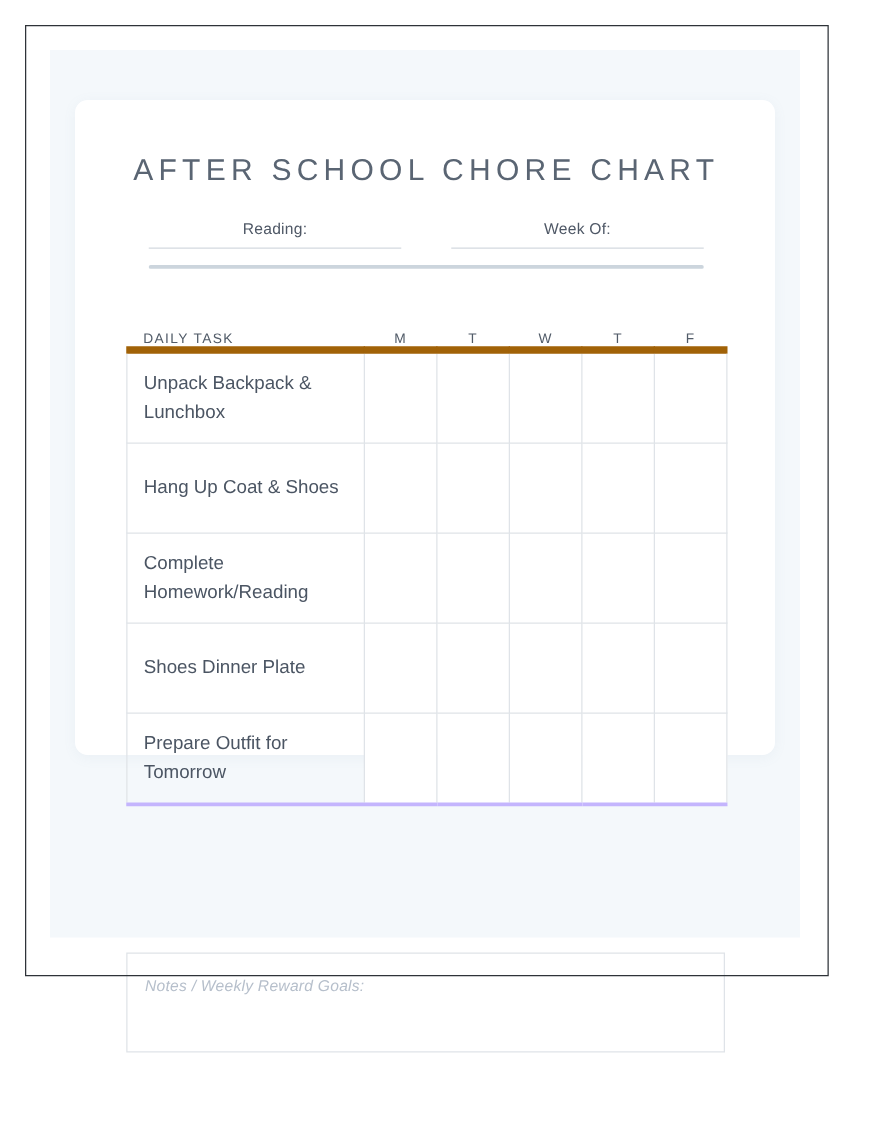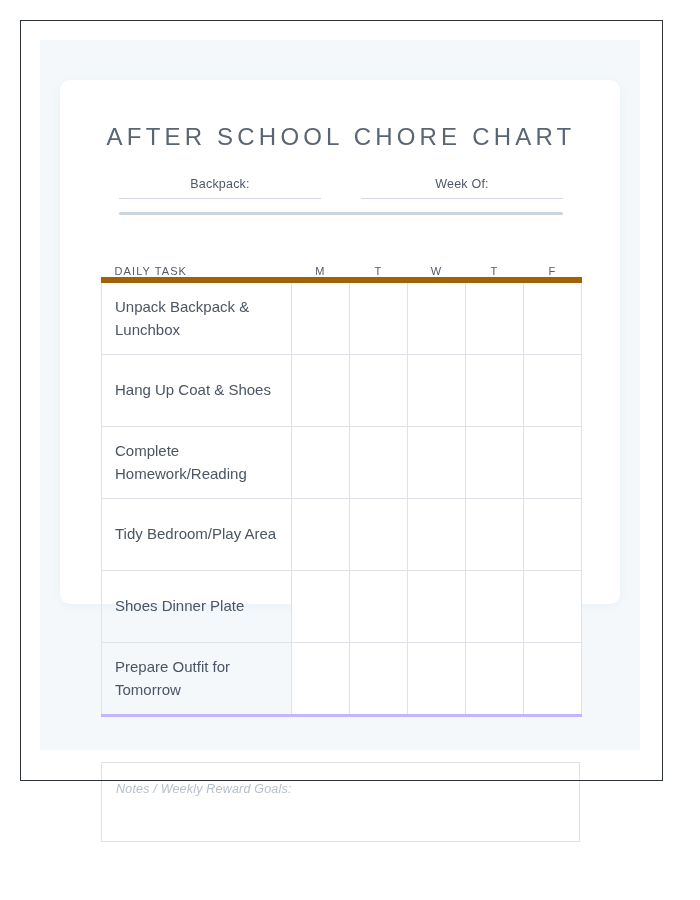--- a/index.html
+++ b/index.html
@@ -196,21 +196,21 @@
   <div class="notes-label">Notes / Weekly Reward Goals:</div>
 </div>
 
 <div class="sheet">
   <div class="sheet-inner">
 
     <div class="doc-title">AFTER SCHOOL CHORE CHART</div>
 
     <div class="meta-row">
       <div class="meta-field">
-        <span class="meta-label">Backpack:</span>
+        <span class="meta-label">Reading:</span>
       </div>
       <div class="meta-field">
         <span class="meta-label">Week Of:</span>
       </div>
     </div>
 
     <div class="meta-divider"></div>
 
     <table class="chore-table">
       <colgroup>
@@ -250,28 +250,20 @@
         </tr>
         <tr>
           <td class="task-cell">Complete Homework/Reading</td>
           <td class="box-cell"></td>
           <td class="box-cell"></td>
           <td class="box-cell"></td>
           <td class="box-cell"></td>
           <td class="box-cell"></td>
         </tr>
         <tr>
-          <td class="task-cell">Tidy Bedroom/Play Area</td>
-          <td class="box-cell"></td>
-          <td class="box-cell"></td>
-          <td class="box-cell"></td>
-          <td class="box-cell"></td>
-          <td class="box-cell"></td>
-        </tr>
-        <tr>
           <td class="task-cell">Shoes Dinner Plate</td>
           <td class="box-cell"></td>
           <td class="box-cell"></td>
           <td class="box-cell"></td>
           <td class="box-cell"></td>
           <td class="box-cell"></td>
         </tr>
         <tr>
           <td class="task-cell">Prepare Outfit for Tomorrow</td>
           <td class="box-cell"></td>

